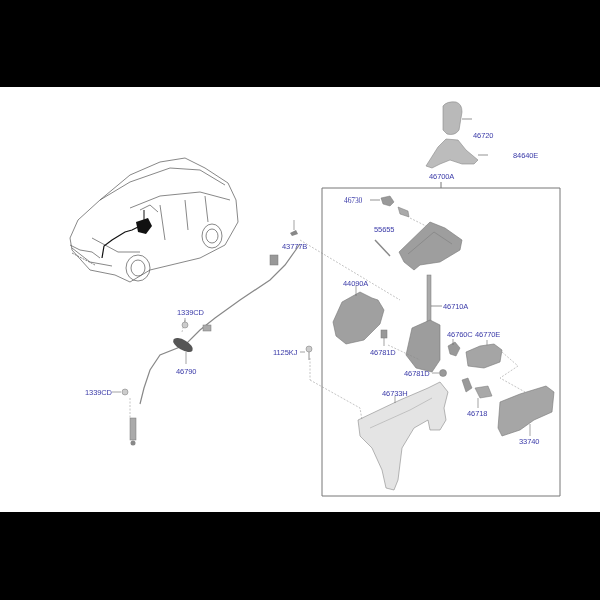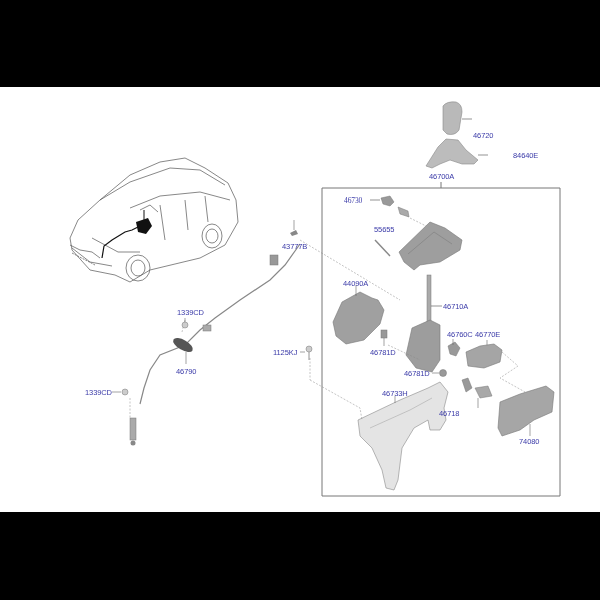--- a/index.html
+++ b/index.html
@@ -152,14 +152,14 @@
 <div class="lbl" style="left:443px;top:302px;text-align:center;">46710A</div>
 <div class="lbl" style="left:177px;top:308px;">1339CD</div>
 <div class="lbl" style="left:273px;top:348px;">1125KJ</div>
 <div class="lbl" style="left:447px;top:330px;">46760C</div>
 <div class="lbl" style="left:475px;top:330px;">46770E</div>
 <div class="lbl" style="left:370px;top:348px;">46781D</div>
 <div class="lbl" style="left:404px;top:369px;">46781D</div>
 <div class="lbl" style="left:176px;top:367px;">46790</div>
 <div class="lbl" style="left:85px;top:388px;">1339CD</div>
 <div class="lbl" style="left:382px;top:389px;">46733H</div>
-<div class="lbl" style="left:439px;top:409px;">46718</div>
-<div class="lbl" style="left:519px;top:437px;">74080</div>
+<div class="lbl" style="left:467px;top:409px;">46718</div>
+<div class="lbl" style="left:519px;top:437px;">33740</div>
 
 </body></html>

